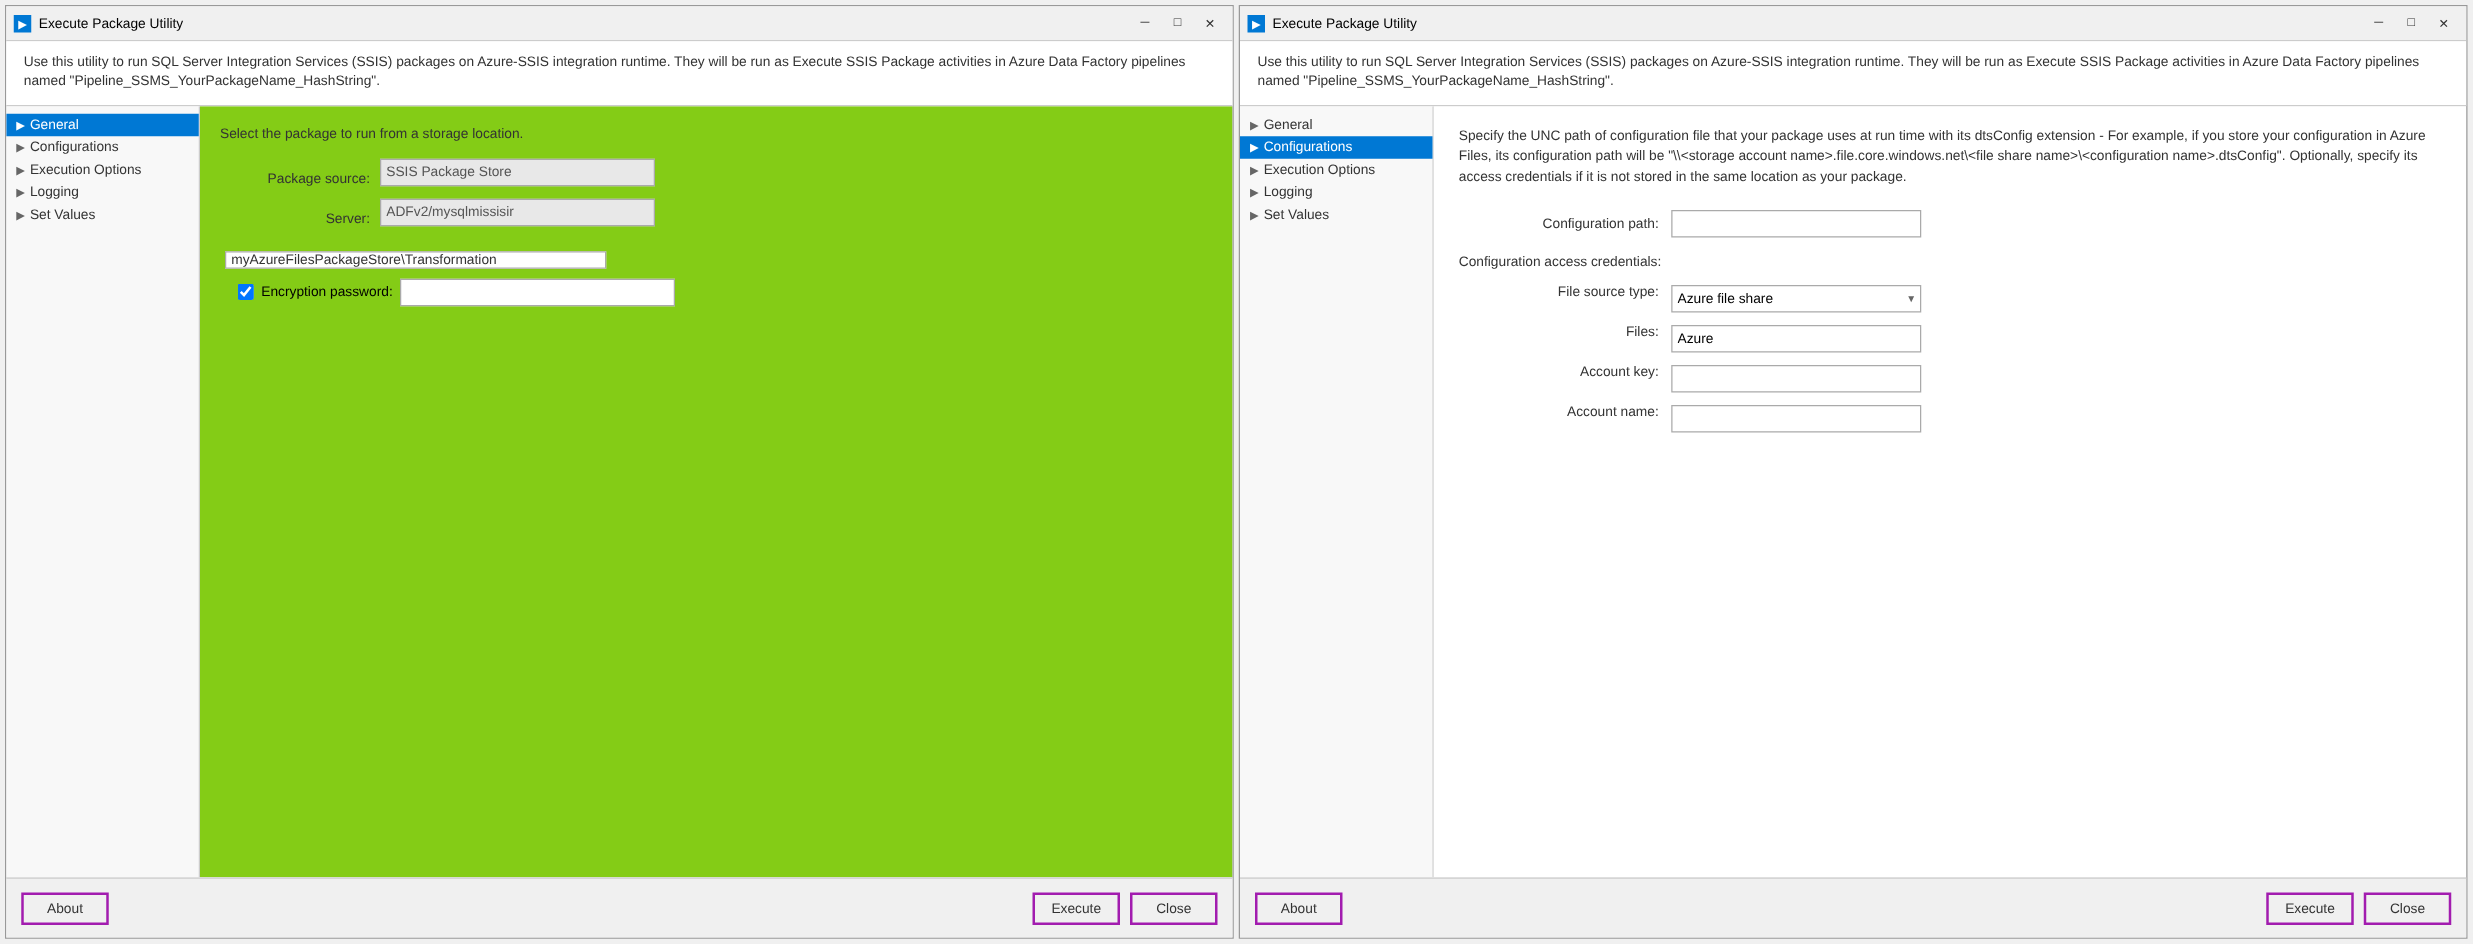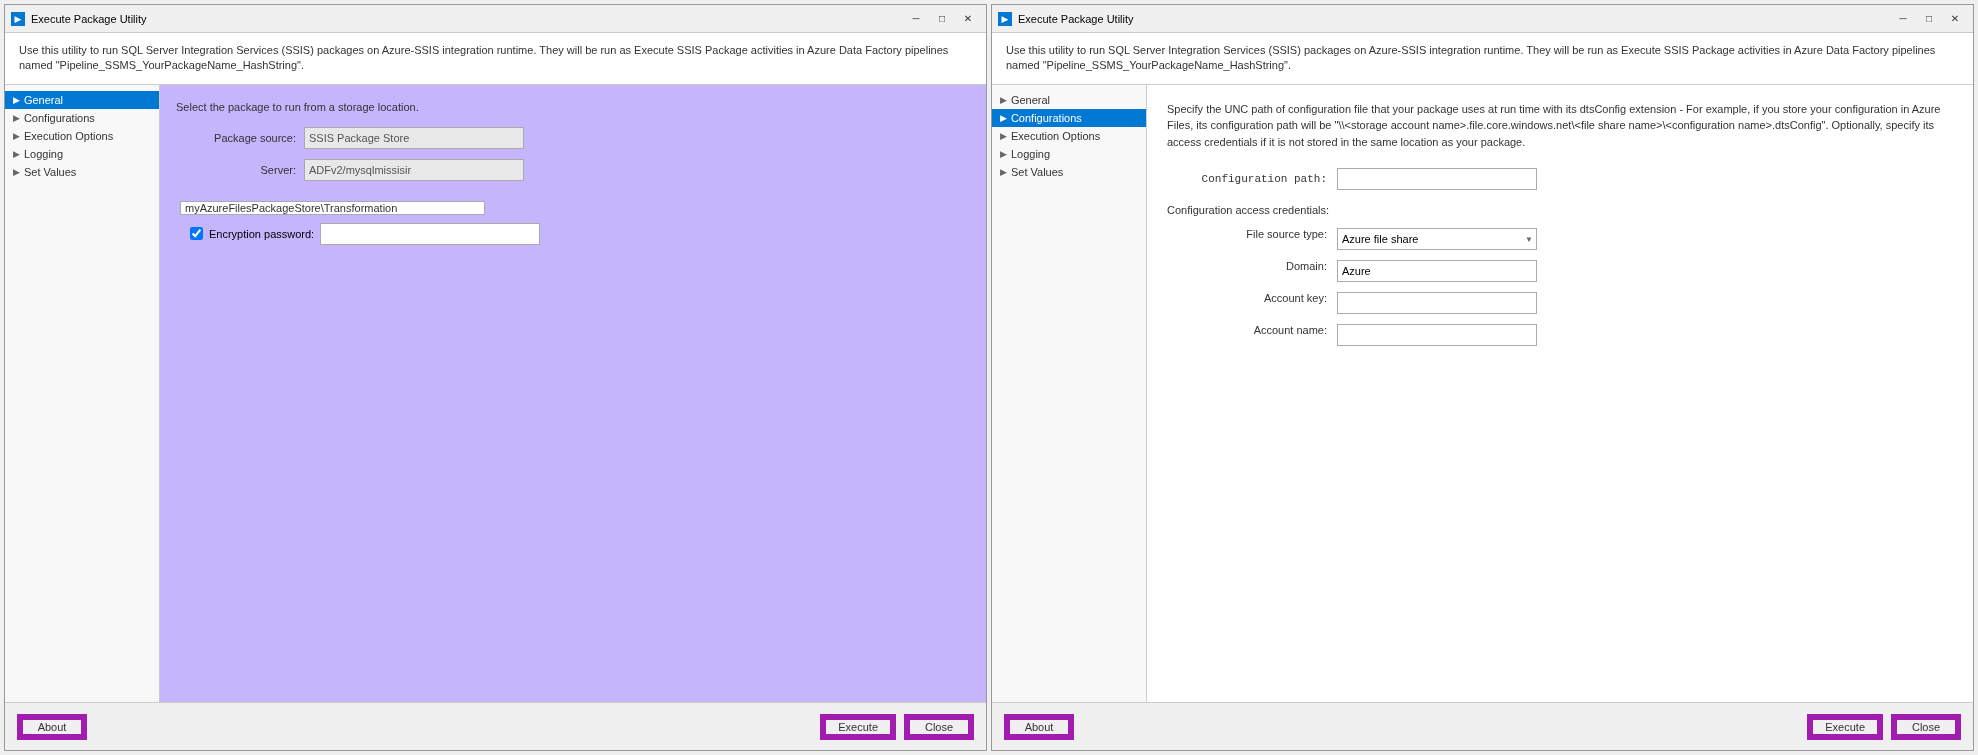--- a/index.html
+++ b/index.html
@@ -107,33 +107,33 @@
 
     .sidebar-item .arrow {
       font-size: 9px;
       color: #666;
     }
     .sidebar-item.active .arrow { color: white; }
 
     .main-panel {
       flex: 1;
       padding: 16px;
-      background: #c4b5fd;
+      background: #84cc16;
       overflow-y: auto;
     }
 
     .panel-title {
       font-size: 11px;
       color: #333;
       margin-bottom: 14px;
     }
 
     .form-row {
       display: flex;
-      align-items: center;
+      align-items: flex-end;
       margin-bottom: 10px;
       gap: 8px;
     }
 
     .form-label {
       width: 120px;
       text-align: right;
       font-size: 11px;
       color: #333;
       flex-shrink: 0;
@@ -218,21 +218,21 @@
     }
 
     .footer-right {
       display: flex;
       gap: 8px;
     }
 
     .btn {
       height: 26px;
       min-width: 70px;
-      border: 6px solid #a21caf;
+      border: 2px solid #a21caf;
       background: #f0f0f0;
       font-size: 11px;
       cursor: pointer;
       padding: 0 12px;
       color: #333;
     }
 
     .right-main {
       flex: 1;
       padding: 16px 20px;
@@ -245,21 +245,20 @@
       margin-bottom: 14px;
       gap: 10px;
     }
 
     .config-label {
       width: 160px;
       text-align: right;
       font-size: 11px;
       color: #333;
       flex-shrink: 0;
-      font-family: Liberation Mono, monospace;
     }
 
     .config-input {
       flex: 1;
       max-width: 200px;
       height: 22px;
       border: 1px solid #aaa;
       padding: 0 4px;
       font-size: 11px;
       background: white;
@@ -459,21 +458,21 @@
         <span class="cred-label">File source type:</span>
         <div class="select-wrapper">
           <select class="cred-select">
             <option>Azure file share</option>
             <option>Network share</option>
           </select>
         </div>
       </div>
 
       <div class="credentials-row">
-        <span class="cred-label">Domain:</span>
+        <span class="cred-label">Files:</span>
         <input class="cred-input" type="text" value="Azure" style="">
       </div>
 
       <div class="credentials-row">
         <span class="cred-label">Account key:</span>
         <input class="cred-input" type="password" style="">
       </div>
 
       <div class="credentials-row">
         <span class="cred-label">Account name:</span>

